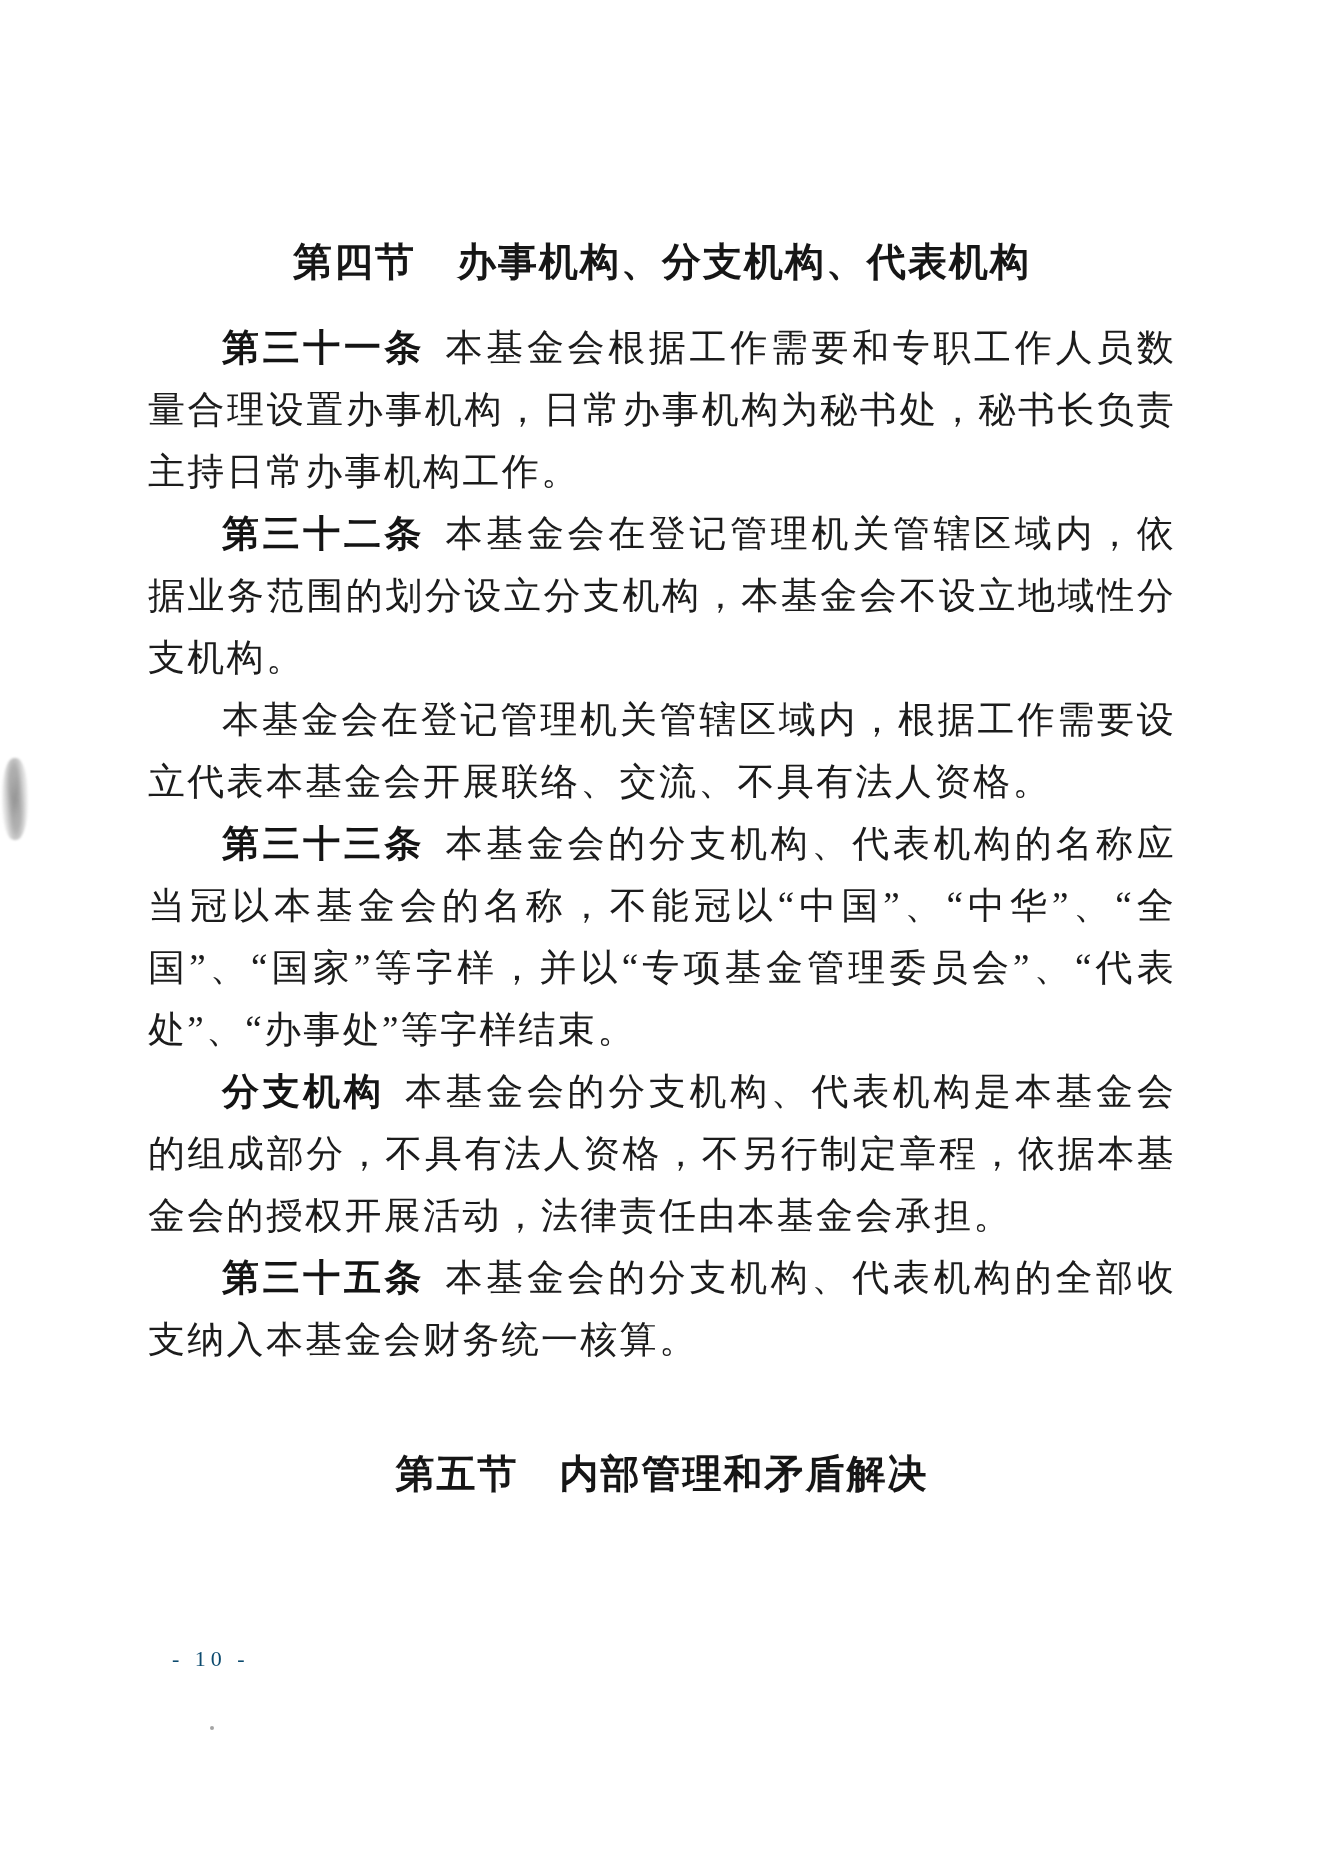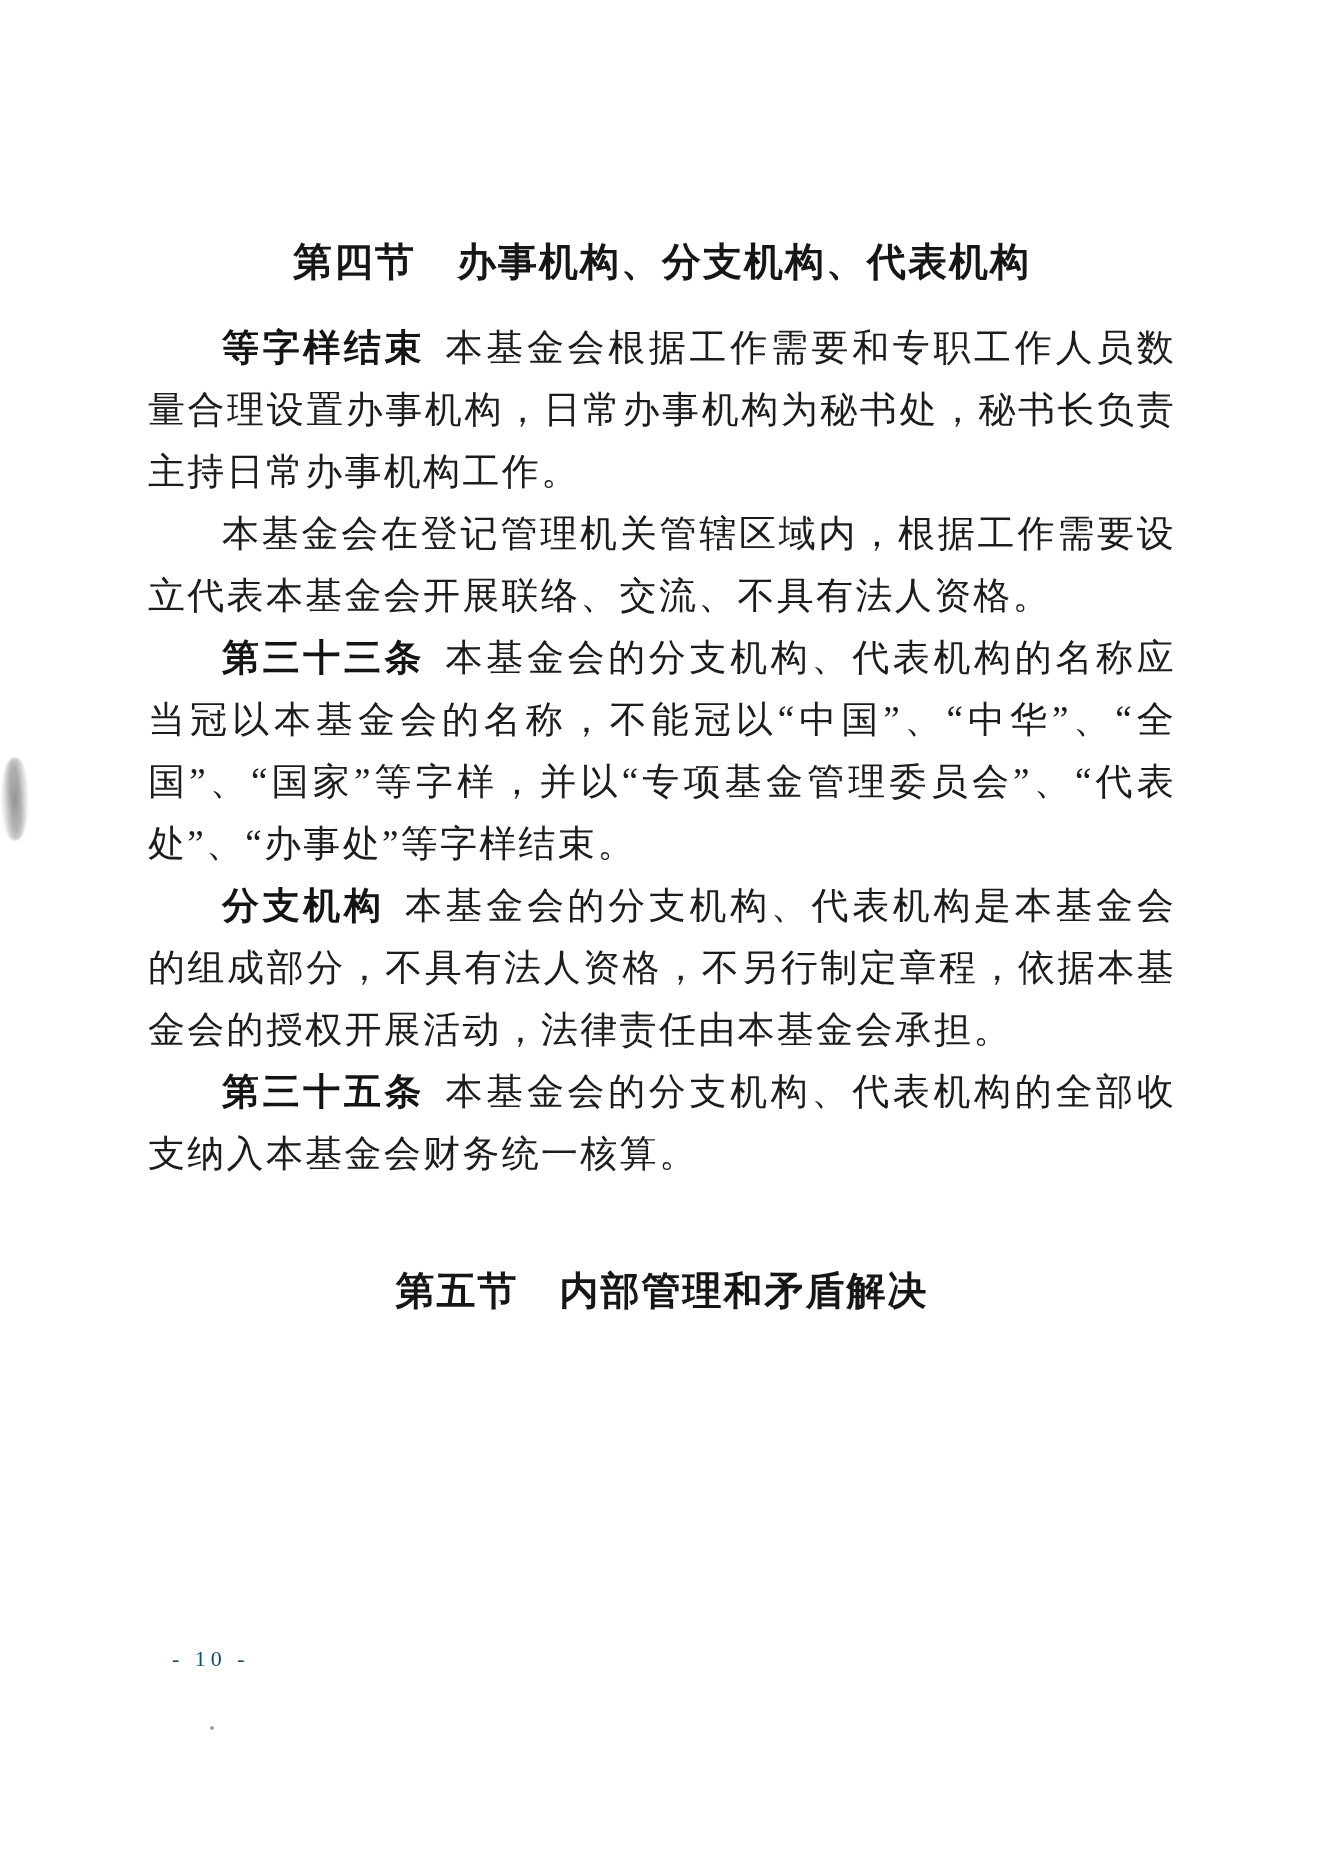--- a/index.html
+++ b/index.html
@@ -29,20 +29,21 @@
     margin: 0;
     font-size: 39px;
     line-height: 62px;
     font-weight: 700;
     text-align: center;
     letter-spacing: 2px;
     color: #161616;
   }
   .section-2 .section-heading {
     margin-top: 75px;
+    font-family: Liberation Mono, monospace;
   }
   .paragraphs {
     margin-top: 24px;
   }
   .section-2 .paragraphs {
     margin-top: 20px;
   }
   .para {
     margin: 0;
     text-align: justify;
@@ -91,21 +92,22 @@
 </head>
 <body>
 
 <div class="page">
 
   <div class="content">
 
     <section class="section section-1">
       <h2 class="section-heading">第四节　办事机构、分支机构、代表机构</h2>
       <div class="paragraphs">
-        <p class="para"><b class="term">等字样结束</b><span>本基金会根据工作需要和专职工作人员数量合理设置办事机构，日常办事机构为秘书处，秘书长负责主持日常办事机构工作。</span></p>
+        <p class="para"><b class="term">第三十一条</b><span>本基金会根据工作需要和专职工作人员数量合理设置办事机构，日常办事机构为秘书处，秘书长负责主持日常办事机构工作。</span></p>
+        <p class="para"><b class="term">第三十二条</b><span>本基金会在登记管理机关管辖区域内，依据业务范围的划分设立分支机构，本基金会不设立地域性分支机构。</span></p>
         <p class="para"><b class="term"></b><span>本基金会在登记管理机关管辖区域内，根据工作需要设立代表本基金会开展联络、交流、不具有法人资格。</span></p>
         <p class="para"><b class="term">第三十三条</b><span>本基金会的分支机构、代表机构的名称应当冠以本基金会的名称，不能冠以“中国”、“中华”、“全国”、“国家”等字样，并以“专项基金管理委员会”、“代表处”、“办事处”等字样结束。</span></p>
         <p class="para"><b class="term">分支机构</b><span>本基金会的分支机构、代表机构是本基金会的组成部分，不具有法人资格，不另行制定章程，依据本基金会的授权开展活动，法律责任由本基金会承担。</span></p>
         <p class="para"><b class="term">第三十五条</b><span>本基金会的分支机构、代表机构的全部收支纳入本基金会财务统一核算。</span></p>
       </div>
     </section>
 
     <section class="section section-2">
       <h2 class="section-heading">第五节　内部管理和矛盾解决</h2>
     </section>

